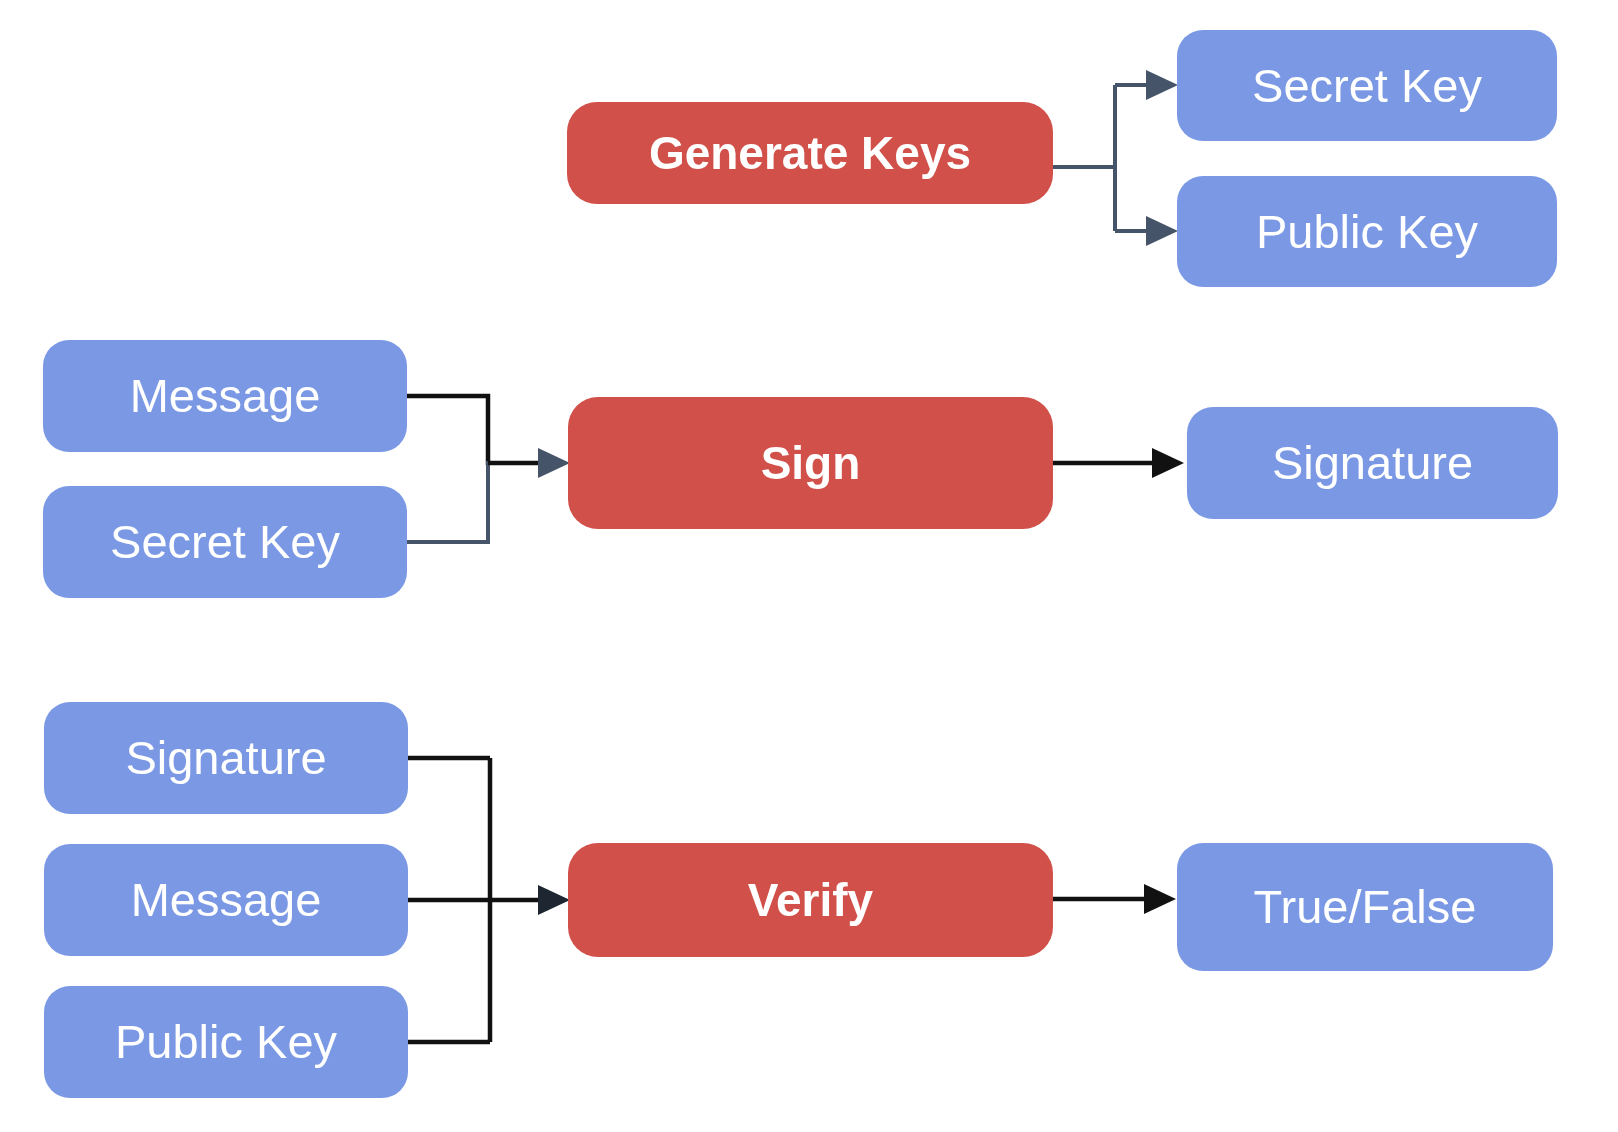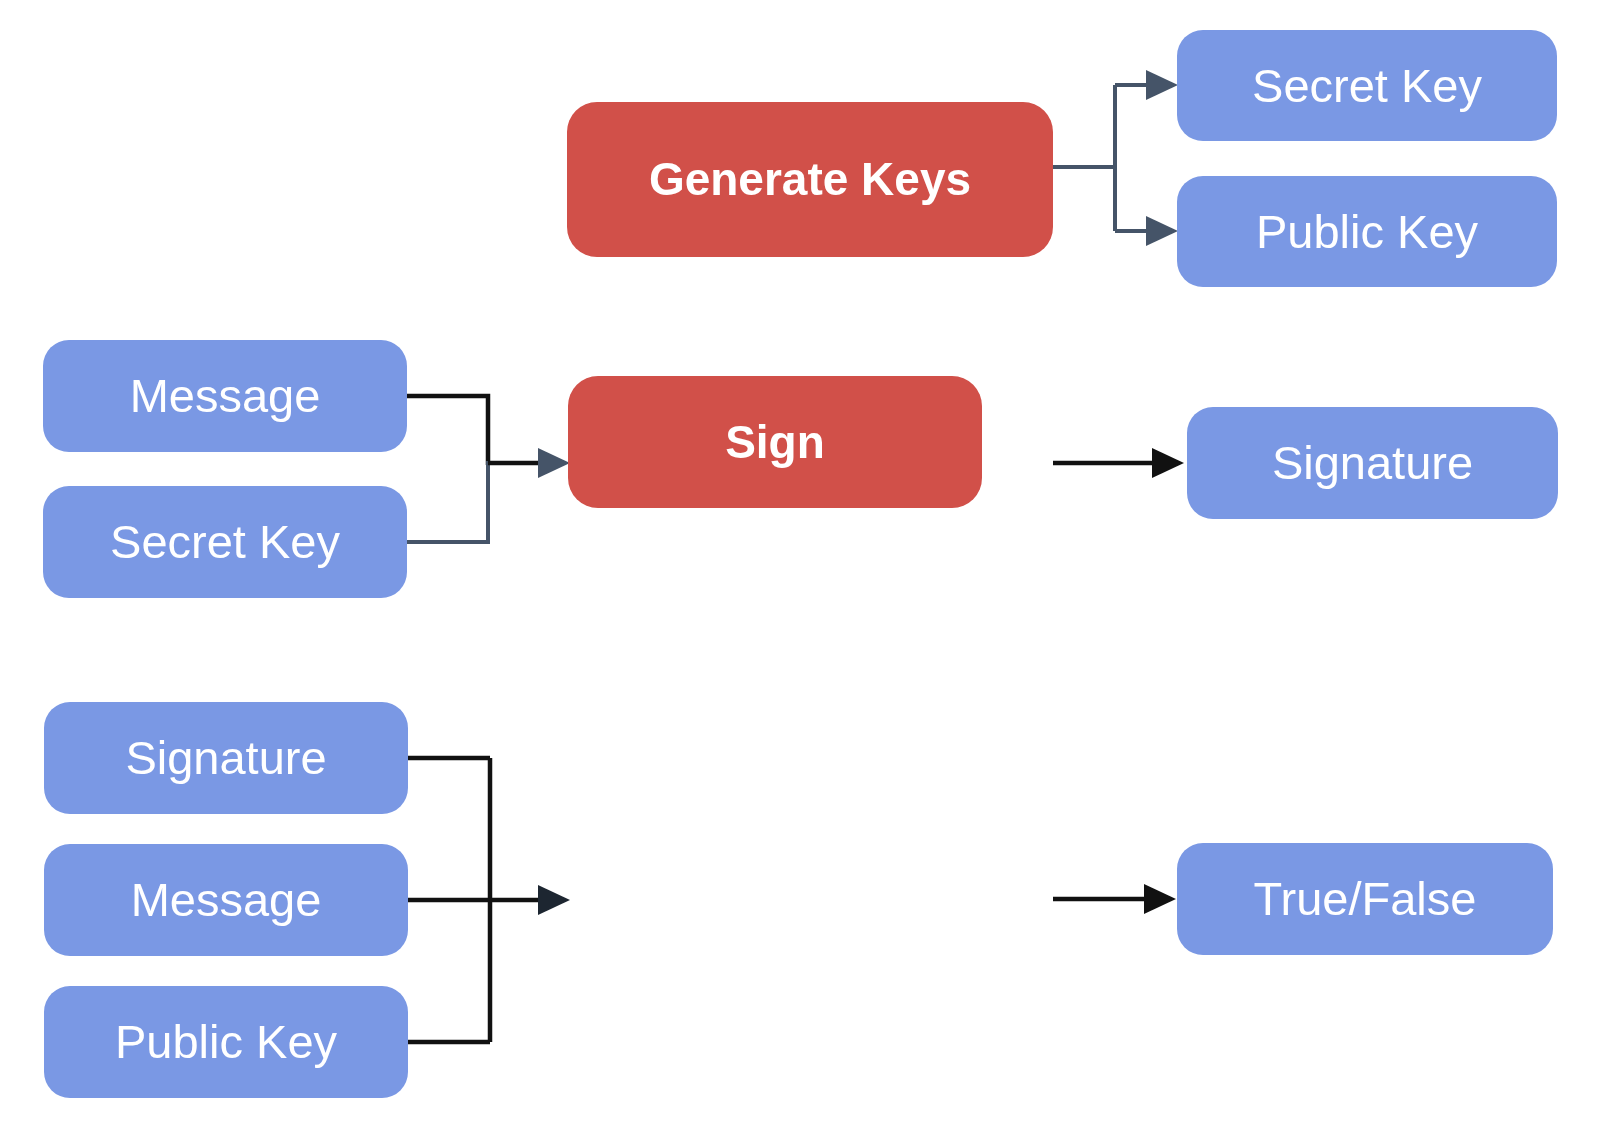--- a/index.html
+++ b/index.html
@@ -40,36 +40,36 @@
     font-weight: bold;
   }
   .node--data {
     background: #7a98e4;
     border-radius: 26px;
     font-size: 47px;
     font-weight: normal;
   }
 
   
-  .n-generate   { left: 567px;  top: 102px; width: 486px; height: 155px; }
+  .n-generate   { left: 567px;  top: 102px; width: 486px; height: 102px; }
   .n-secretkey1 { left: 1177px; top: 30px;  width: 380px; height: 111px; }
   .n-publickey1 { left: 1177px; top: 176px; width: 380px; height: 111px; }
 
   
   .n-message1   { left: 43px;   top: 340px; width: 364px; height: 112px; }
   .n-secretkey2 { left: 43px;   top: 486px; width: 364px; height: 112px; }
-  .n-sign       { left: 568px;  top: 376px; width: 414px; height: 132px; }
+  .n-sign       { left: 568px;  top: 397px; width: 485px; height: 132px; }
   .n-signature1 { left: 1187px; top: 407px; width: 371px; height: 112px; }
 
   
   .n-signature2 { left: 44px;   top: 702px; width: 364px; height: 112px; }
   .n-message2   { left: 44px;   top: 844px; width: 364px; height: 112px; }
   .n-publickey2 { left: 44px;   top: 986px; width: 364px; height: 112px; }
   .n-verify     { left: 568px;  top: 843px; width: 485px; height: 114px; }
-  .n-truefalse  { left: 1177px; top: 843px; width: 376px; height: 112px; }
+  .n-truefalse  { left: 1177px; top: 843px; width: 376px; height: 128px; }
 </style>
 </head>
 <body>
 
 <div id="stage">
 
   <svg id="connectors" viewBox="0 0 1618 1132" xmlns="http://www.w3.org/2000/svg">
 
     <path d="M1053 167 H1115 M1115 85 V231 M1115 85 H1146 M1115 231 H1146" fill="none" stroke="#455468" stroke-width="4"></path>
     <polygon points="1146,70 1178,85 1146,100" fill="#455468"></polygon>
@@ -93,15 +93,16 @@
   <div class="node node--data n-publickey1">Public Key</div>
 
   <div class="node node--data n-message1">Message</div>
   <div class="node node--data n-secretkey2">Secret Key</div>
   <div class="node node--process n-sign">Sign</div>
   <div class="node node--data n-signature1">Signature</div>
 
   <div class="node node--data n-signature2">Signature</div>
   <div class="node node--data n-message2">Message</div>
   <div class="node node--data n-publickey2">Public Key</div>
+  <div class="node node--process n-verify">Verify</div>
   <div class="node node--data n-truefalse">True/False</div>
 
 </div>
 
 </body></html>

